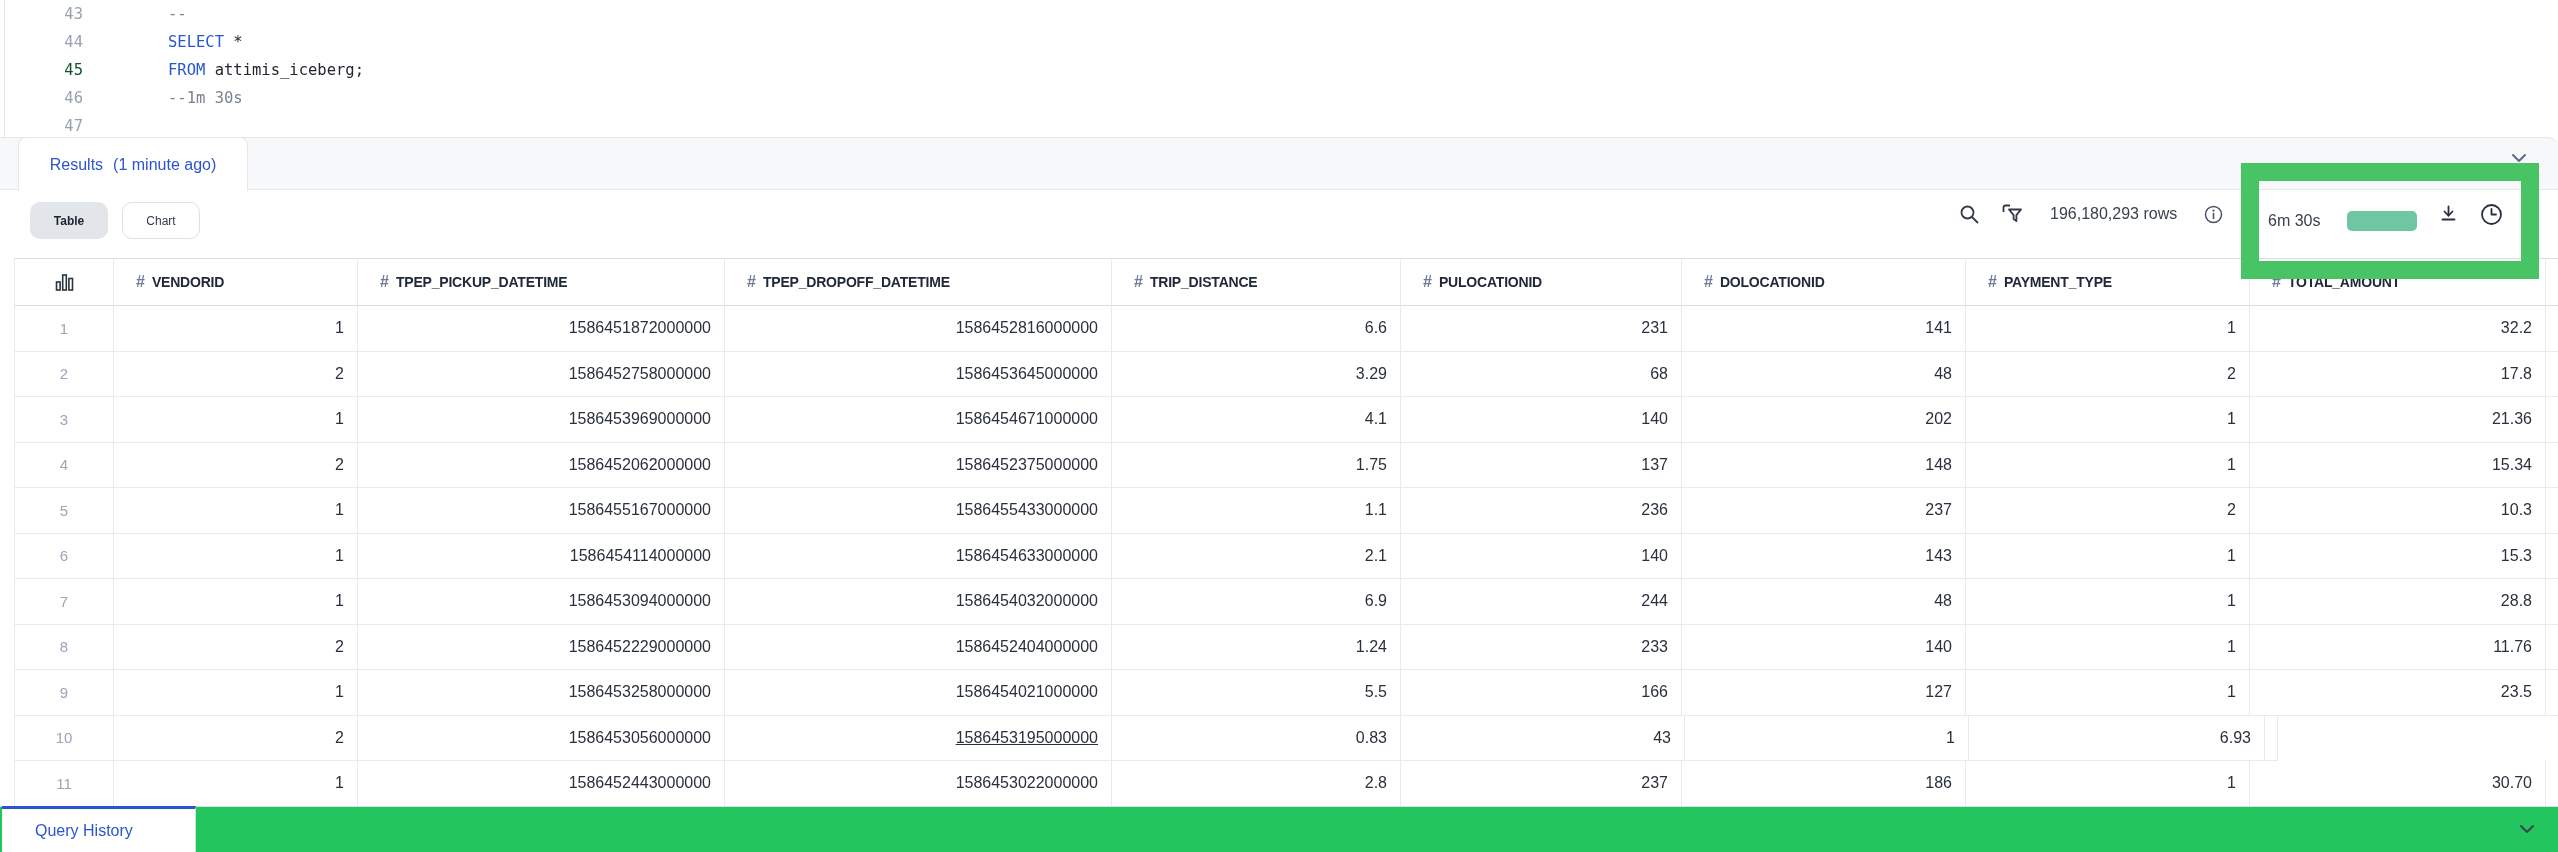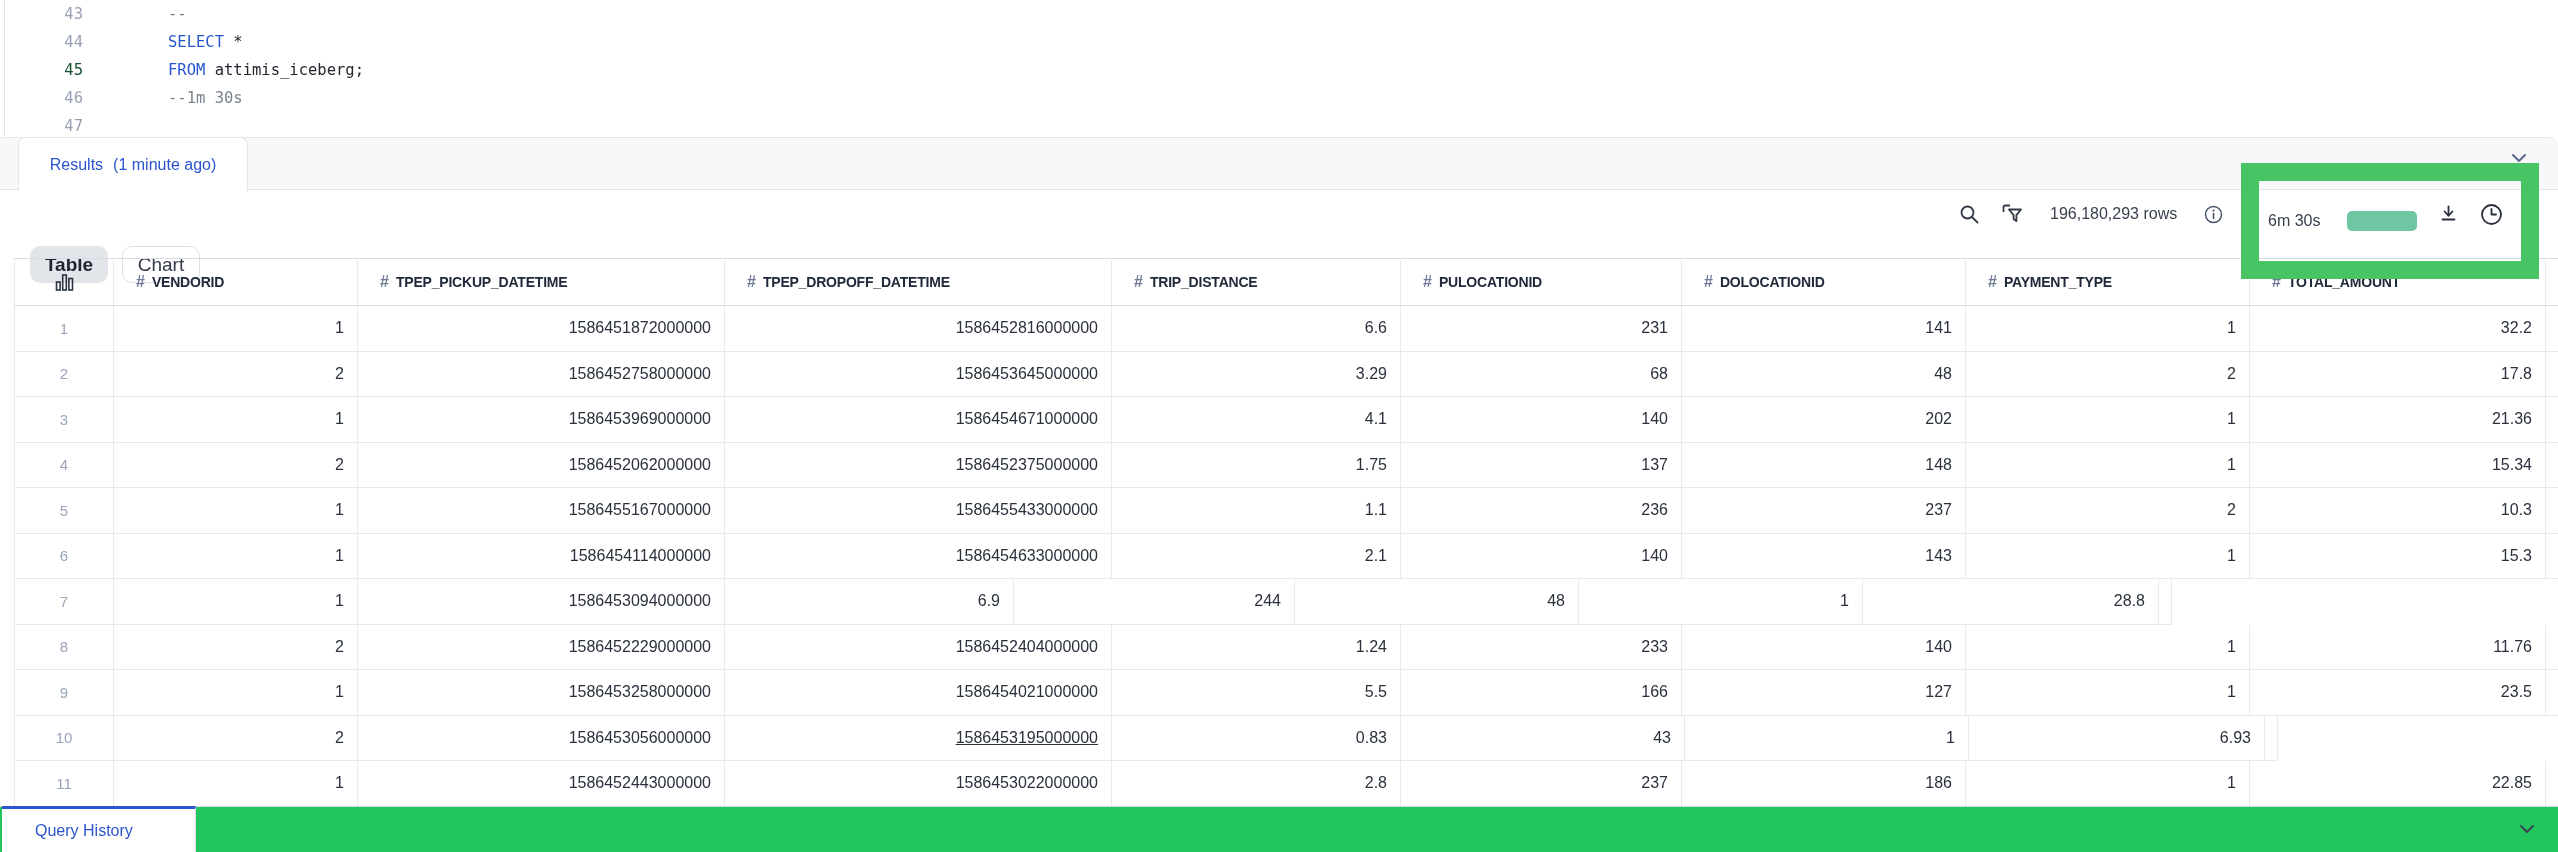--- a/index.html
+++ b/index.html
@@ -24,22 +24,22 @@
   .panel-bg { position:absolute; left:0; top:137px; width:2558px; height:715px; background:#fff; z-index:2; }
   .tabbar { position:absolute; left:0; top:137px; width:2558px; height:53px; background:#f7f8fa;
             border-top:1px solid #e3e6ea; border-bottom:1px solid #e3e6ea;
             border-top-right-radius:10px; z-index:3; }
   .results-tab { position:absolute; left:18px; top:-1px; width:230px; height:54px; background:#fff;
                  border:1px solid #e3e6ea; border-bottom:none; border-radius:8px 8px 0 0;
                  display:flex; align-items:center; justify-content:center; gap:10px;
                  color:#2b55cf; font-size:16px; }
   .tabbar-chevron { position:absolute; right:28px; top:9px; width:22px; height:22px; }
 
-  .seg-btn { position:absolute; height:37px; width:78px; border-radius:10px; font-size:19px;
-             display:flex; align-items:center; justify-content:center; z-index:3;margin-top:44px; }
+  .seg-btn { position:absolute; height:37px; width:78px; border-radius:10px; font-size:12px;
+             display:flex; align-items:center; justify-content:center; z-index:3; }
   .seg-table { left:30px; top:202px; background:#e2e5ea; color:#1d2430; font-weight:bold; }
   .seg-chart { left:122px; top:202px; background:#fff; color:#333b49; border:1px solid #dcdfe5; }
 
   .tool-ic { position:absolute; z-index:3; }
   .rows-count { position:absolute; left:2050px; top:204px; height:20px; line-height:20px;
                 font-size:16px; color:#39414f; z-index:3; }
   .duration { position:absolute; left:2268px; top:211px; height:20px; line-height:20px;
               font-size:16px; color:#39414f; z-index:3; }
   .progress-pill { position:absolute; left:2347px; top:211px; width:70px; height:20px;
                    border-radius:5px; background:#6ec6a2; z-index:3; }
@@ -270,20 +270,21 @@
         <div class="g-cell c-val" style="width: 281px;">140</div>
         <div class="g-cell c-val" style="width: 284px;">143</div>
         <div class="g-cell c-val" style="width: 284px;">1</div>
         <div class="g-cell c-val" style="width: 296px;">15.3</div>
         <div class="g-cell" style="width: 13px;"></div>
       </div>
       <div class="g-row">
         <div class="g-cell c-num" style="width: 99px;">7</div>
         <div class="g-cell c-val" style="width: 244px;">1</div>
         <div class="g-cell c-val" style="width: 367px;">1586453094000000</div>
+        <div class="g-cell c-val" style="width: 387px;">1586454032000000</div>
         <div class="g-cell c-val" style="width: 289px;">6.9</div>
         <div class="g-cell c-val" style="width: 281px;">244</div>
         <div class="g-cell c-val" style="width: 284px;">48</div>
         <div class="g-cell c-val" style="width: 284px;">1</div>
         <div class="g-cell c-val" style="width: 296px;">28.8</div>
         <div class="g-cell" style="width: 13px;"></div>
       </div>
       <div class="g-row">
         <div class="g-cell c-num" style="width: 99px;">8</div>
         <div class="g-cell c-val" style="width: 244px;">2</div>
@@ -321,21 +322,21 @@
       </div>
       <div class="g-row">
         <div class="g-cell c-num" style="width: 99px;">11</div>
         <div class="g-cell c-val" style="width: 244px;">1</div>
         <div class="g-cell c-val" style="width: 367px;">1586452443000000</div>
         <div class="g-cell c-val" style="width: 387px;">1586453022000000</div>
         <div class="g-cell c-val" style="width: 289px;">2.8</div>
         <div class="g-cell c-val" style="width: 281px;">237</div>
         <div class="g-cell c-val" style="width: 284px;">186</div>
         <div class="g-cell c-val" style="width: 284px;">1</div>
-        <div class="g-cell c-val" style="width: 296px;">22.85</div>
+        <div class="g-cell c-val" style="width: 296px;">30.70</div>
         <div class="g-cell" style="width: 13px;"></div>
       </div>
     </div>
 
   <div class="bottombar">
     <div class="qh-tab">
       <span>Query History</span>
     </div>
     <div class="bottom-chevron">
       <svg width="22" height="22" viewBox="0 0 22 22">

